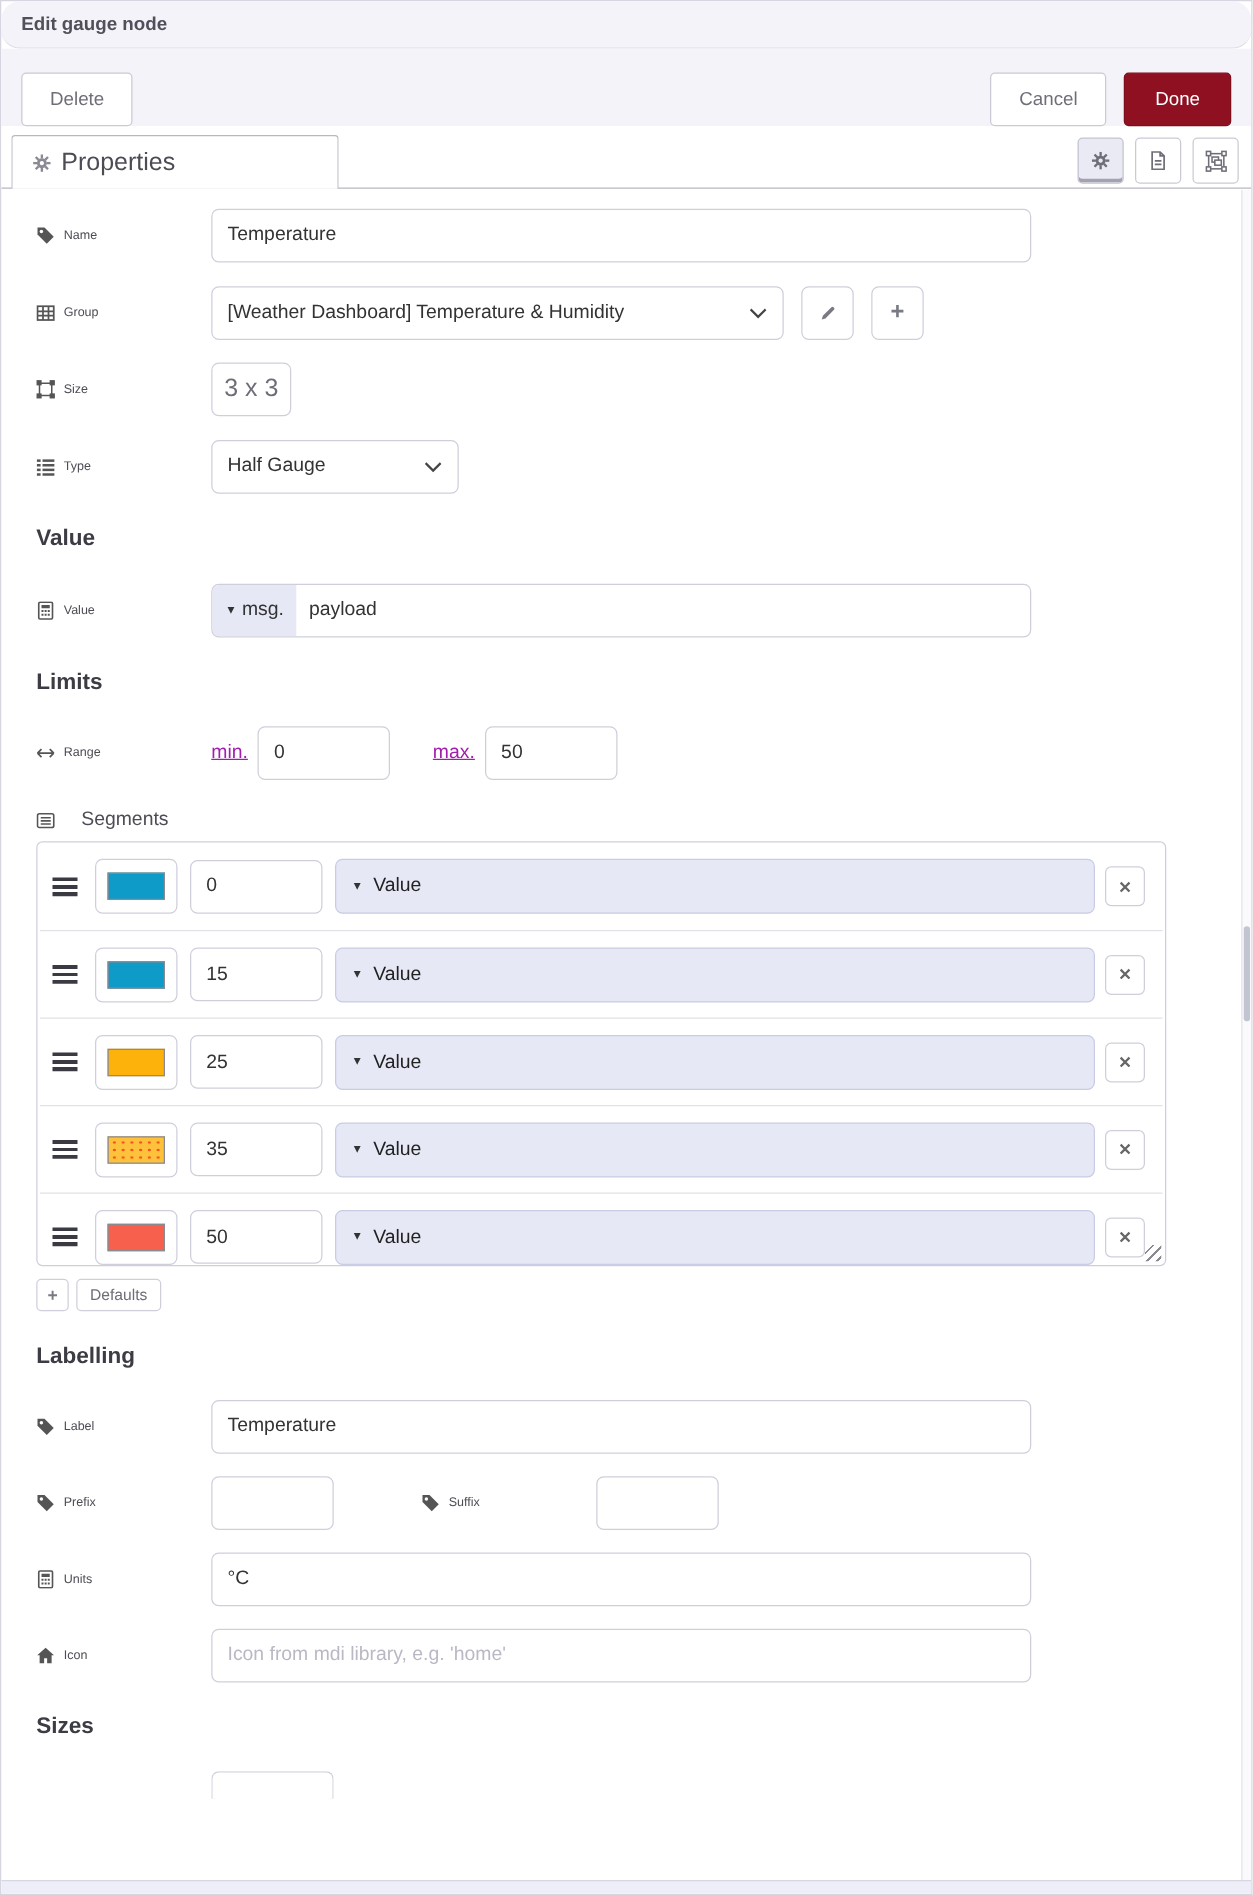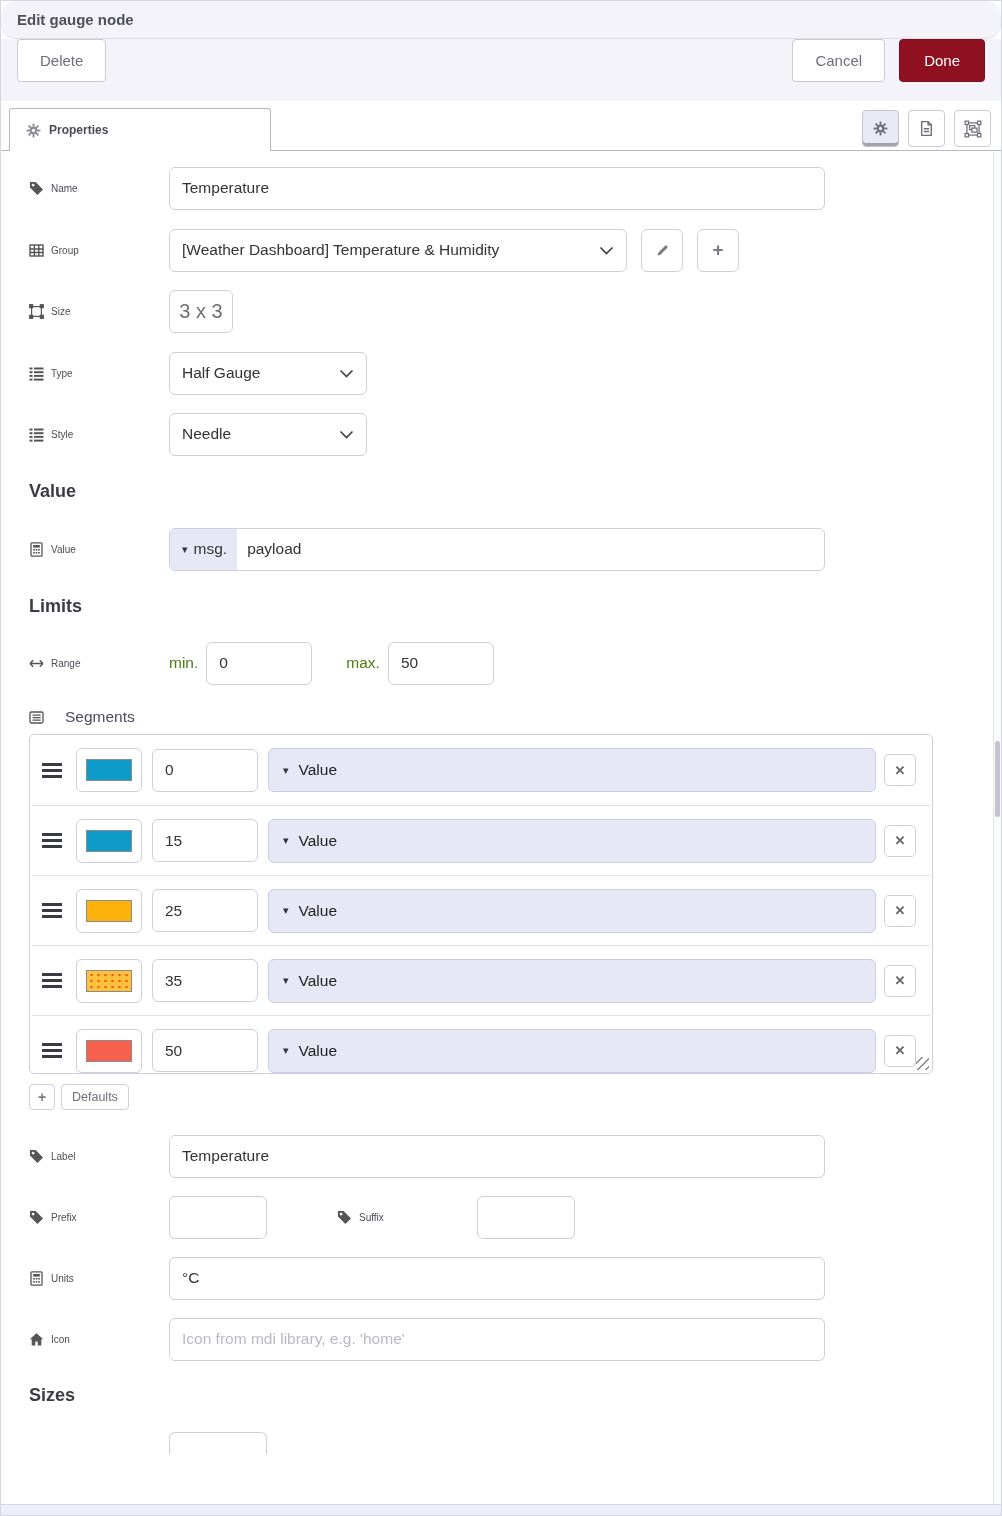--- a/index.html
+++ b/index.html
@@ -13,41 +13,41 @@
     color: #4c4c55;
   }
   
   .tray-header {
     height: 38px; background: #f3f3f9; border-bottom: 1px solid #dcdce6;
     display: flex; align-items: center; padding: 0 16px; border-radius: 15px;
   }
   .tray-title { font-size: 15px; font-weight: bold; color: #50505a; }
   .toolbar {
     height: 62px; background: #f3f3f9;
-    display: flex; align-items: flex-start; padding: 0 16px;
+    display: flex; align-items: flex-end; padding: 0 16px;
   }
   .btn {
     font-family: inherit; font-size: 15px; border-radius: 4px; cursor: pointer;
     background: #fff; border: 1px solid #cacad6; color: #6e6e78;
     height: 43px; padding: 0 22px;
   }
   .btn-done { color: #fff; border: 1px solid #7c0d1b; margin-left: 14px; padding: 0 24px; }
   .btn-cancel { margin-left: auto; }
   
   .tabbar {
     height: 50px; display: flex; align-items: flex-end;
     border-bottom: 1px solid #b8b8c2; background: #fff; padding-left: 8px;
   }
   .tab {
     width: 262px; height: 43px; background: #fff;
     border: 1px solid #b8b8c2; border-bottom: none;
     border-radius: 3px 3px 0 0;
     display: flex; align-items: center; gap: 8px; padding: 0 16px;
     margin-bottom: -1px; position: relative; z-index: 2;
-    font-size: 12px; font-weight: bold; color: #4c4c55;
+    font-size: 20px; font-weight: normal; color: #4c4c55;
   }
   .tab::after { content:""; position:absolute; left:0; right:0; bottom:-1px; height:1px; background:#fff; }
   .tab-icons { margin-left: auto; display: flex; gap: 9px; padding: 0 10px 3px 0; }
   .icon-tab-btn {
     width: 37px; height: 37px; background: #fff; border: 1px solid #cacad6;
     border-radius: 4px; display: flex; align-items: center; justify-content: center; cursor: pointer;
   }
   .icon-tab-btn.active { background: #e9eaf4; box-shadow: inset 0 -3px 0 #a3a3b0; border-color:#c3c3cf; }
   
   .content { position: relative; }
@@ -83,21 +83,21 @@
     font-size: 20px; color: #6e6e78; cursor: pointer; font-family: inherit;
   }
   
   .ti { width: 656px; height: 43px; border: 1px solid #cfcfdc; border-radius: 6px; display: flex; overflow: hidden; background:#fff; }
   .ti-prefix {
     background: #e6e8f6; display: flex; align-items: center; gap: 6px;
     padding: 0 10px 0 12px; font-size: 15.5px; color: #333; cursor: pointer;
   }
   .ti-val { display: flex; align-items: center; padding: 0 10px; font-size: 15.5px; color: #333; }
   .caret { font-size: 11px; color: #333; line-height: 1; }
-  .inline-lbl { font-size: 15.5px; color: #4d7c0f; margin-right: 8px; }
+  .inline-lbl { font-size: 15.5px; color: #a21caf; margin-right: 8px; text-decoration: underline; }
   .gap-max { margin-left: 34px; }
   
   .seg-label { display:flex; align-items:center; gap:21px; margin: 21px 28px 0; font-size: 15.5px; height:22px;}
   .seg-box {
     margin: 6px 28px 0; width: 904px; height: 340px;
     border: 1px solid #cfcfdc; border-radius: 5px; overflow: hidden; position: relative;
     padding: 0 2px;
   }
   .seg-row { display: flex; align-items: center; height: 70px; padding: 0 14px 0 10px; }
   .seg-row + .seg-row { border-top: 1px solid #e1e1e8; }
@@ -281,41 +281,20 @@
       <span>Type</span>
     </div>
     <div class="select sel-sm">
       <span>Half Gauge</span>
       <svg class="chev" width="15" height="11" viewBox="0 0 15 11" fill="none" stroke="#444" stroke-width="1.7">
           <polyline points="1.5,2.5 7.5,8.5 13.5,2.5"></polyline>
         </svg>
     </div>
   </div>
 
-  <div class="row">
-    <div class="lbl">
-      <svg class="ic" viewBox="0 0 15 15" fill="#555">
-          <rect x="0.5" y="1.5" width="3" height="2"></rect>
-          <rect x="5" y="1.5" width="9.5" height="2"></rect>
-          <rect x="0.5" y="5.2" width="3" height="2"></rect>
-          <rect x="5" y="5.2" width="9.5" height="2"></rect>
-          <rect x="0.5" y="8.9" width="3" height="2"></rect>
-          <rect x="5" y="8.9" width="9.5" height="2"></rect>
-          <rect x="0.5" y="12.6" width="3" height="2"></rect>
-          <rect x="5" y="12.6" width="9.5" height="2"></rect>
-        </svg>
-      <span>Style</span>
-    </div>
-    <div class="select sel-sm">
-      <span>Needle</span>
-      <svg class="chev" width="15" height="11" viewBox="0 0 15 11" fill="none" stroke="#444" stroke-width="1.7">
-          <polyline points="1.5,2.5 7.5,8.5 13.5,2.5"></polyline>
-        </svg>
-    </div>
-  </div>
 
   <h2 class="section">Value</h2>
 
   <div class="row" style="margin-top:25px">
     <div class="lbl">
       <svg class="ic" viewBox="0 0 15 15" fill="#555">
           <rect x="2" y="0.8" width="11" height="13.4" rx="1" fill="none" stroke="#555" stroke-width="1.3"></rect>
           <rect x="4.2" y="3" width="6.6" height="2.6"></rect>
           <rect x="4.2" y="7" width="1.6" height="1.6"></rect>
           <rect x="6.7" y="7" width="1.6" height="1.6"></rect>
@@ -438,20 +417,21 @@
     <span class="resize-grip"></span>
   </div>
 
   <div class="seg-actions">
     <button class="mini-plus">
         <span>+</span>
       </button>
     <button class="defaults-btn">Defaults</button>
   </div>
 
+  <h2 class="section">Labelling</h2>
 
   <div class="row" style="margin-top:24px">
     <div class="lbl">
       <svg class="ic" viewBox="0 0 15 15">
           <path d="M1 1h5.6L14 8.4 8.4 14 1 6.6z" fill="#555"></path>
           <circle cx="4.1" cy="4.1" r="1.4" fill="#fff"></circle>
         </svg>
       <span>Label</span>
     </div>
     <input class="txt w-main" value="Temperature" style="">

